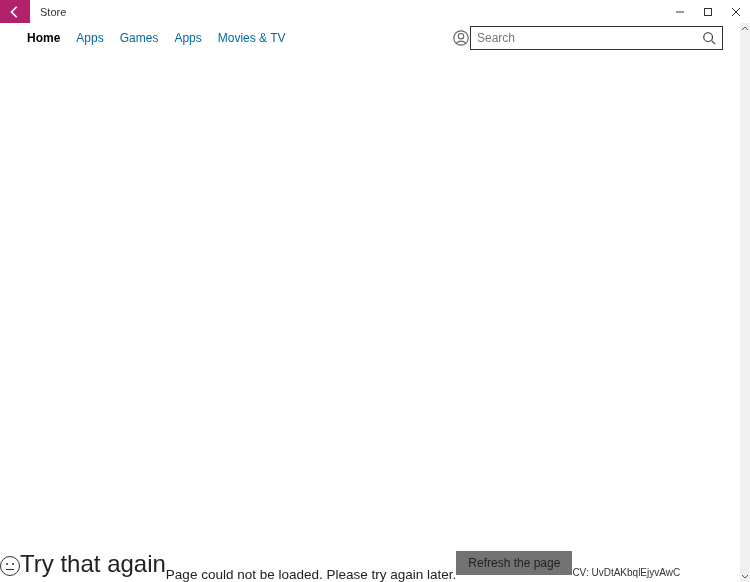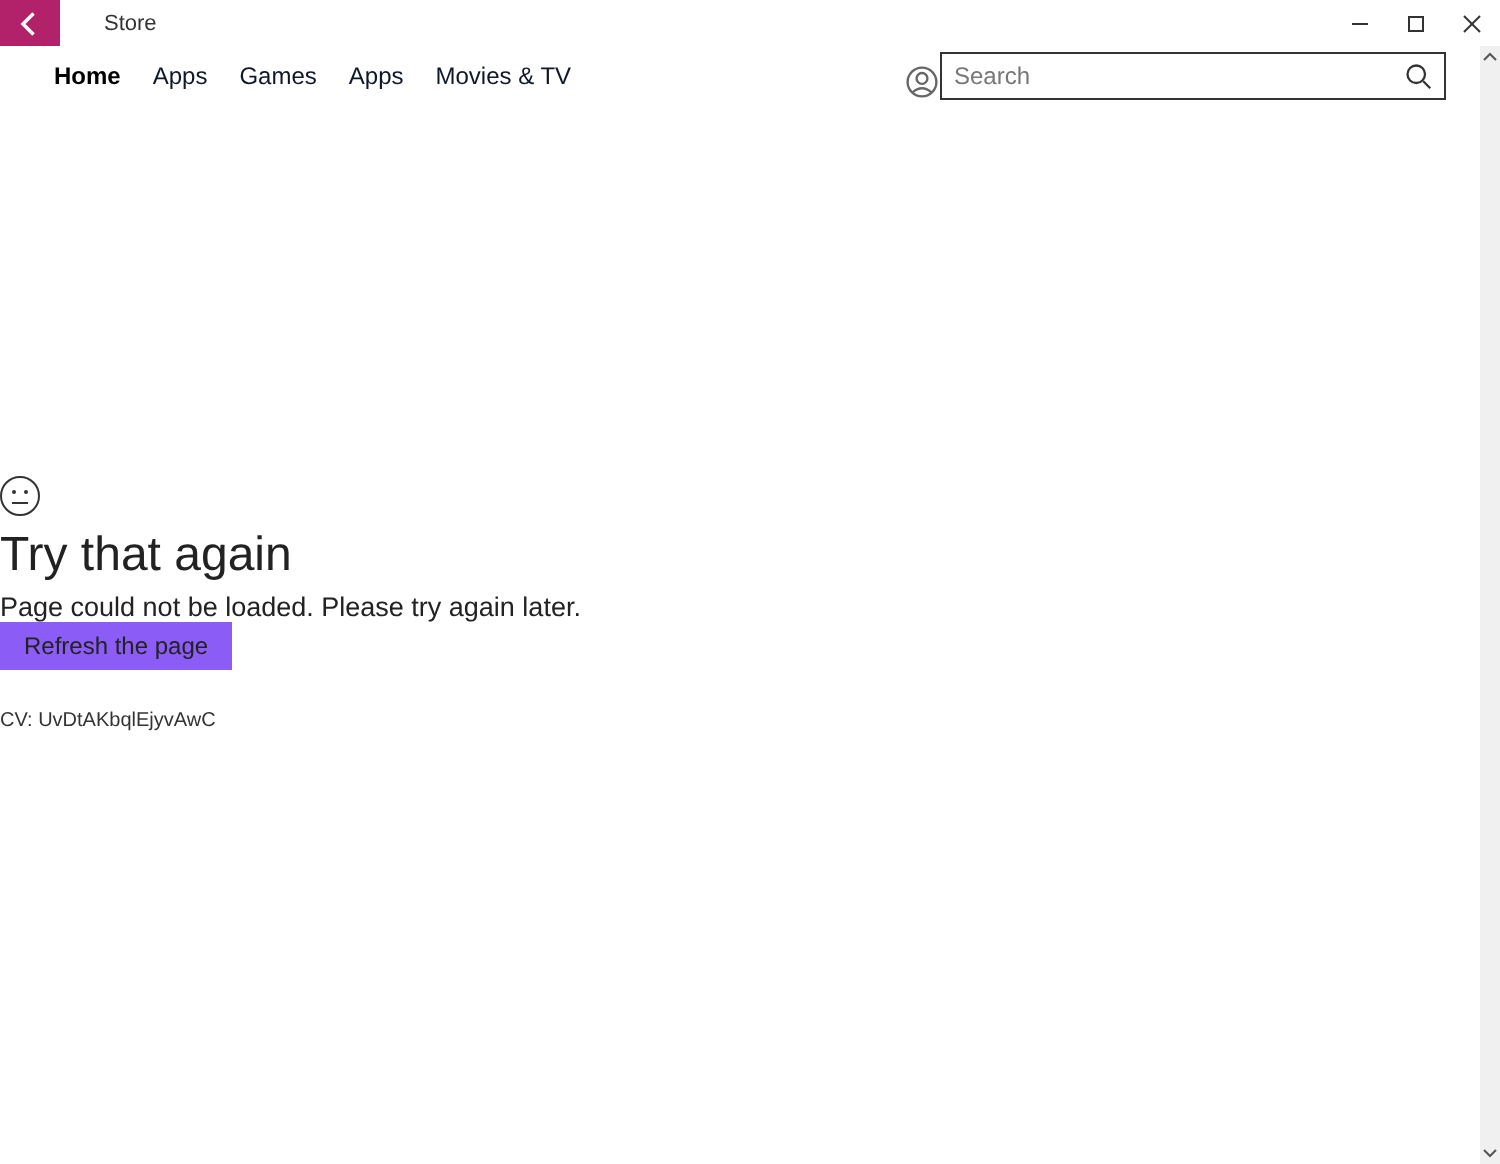--- a/index.html
+++ b/index.html
@@ -20,21 +20,21 @@
     .back-btn {
       width: 30px;
       background: #b1226a;
       color: #fff;
       display: flex;
       align-items: center;
       justify-content: center;
     }
     .back-btn svg { width: 14px; height: 14px; }
     .app-title {
-      padding: 0 22px;
+      padding: 0 10px;
       display: flex;
       align-items: center;
       font-size: 11px;
       color: #333;
       flex: 1;
     }
     .win-controls {
       display: flex;
       align-items: stretch;
     }
@@ -49,28 +49,28 @@
     .nav {
       height: 30px;
       display: flex;
       align-items: center;
       padding: 0 27px;
       gap: 16px;
       position: relative;
     }
     .nav-item {
       font-size: 12px;
-      color: #0f172a;
+      color: #0369a1;
       cursor: pointer;
     }
     .nav-item.active { color: #000; font-weight: 600; }
     .nav-right {
       margin-left: auto;
       display: flex;
-      align-items: flex-end;
+      align-items: center;
     }
     .user-icon {
       width: 18px; height: 18px;
       color: #666;
       display:flex; align-items:center; justify-content:center;
     }
     .search-box {
       border: 1px solid #333;
       height: 24px;
       width: 253px;
@@ -87,22 +87,22 @@
       color: #666;
       background: transparent;
     }
     .search-input::placeholder { color: #777; }
     .search-icon { width: 14px; height: 14px; color: #333; }
     .content {
       position: absolute;
       top: 53px;
       left: 0; right: 10px; bottom: 0;
       display: flex;
-      flex-direction: column;
-      align-items: flex-start;
+      flex-direction: row;
+      align-items: flex-end;
       padding-top: 185px;
     }
     .face-icon {
       width: 20px; height: 20px;
       border: 1.5px solid #333;
       border-radius: 50%;
       position: relative;
       margin-bottom: 6px;
     }
     .face-icon .eye {
@@ -111,27 +111,27 @@
     }
     .face-icon .eye.l { left: 5px; }
     .face-icon .eye.r { right: 5px; }
     .face-icon .mouth {
       width: 8px; height: 1.5px; background: #333;
       position: absolute; bottom: 5px; left: 50%; transform: translateX(-50%);
     }
     .err-title { font-size: 24px; font-weight: 300; color: #222; margin-bottom: 4px; }
     .err-msg { font-size: 13.5px; color: #222; }
     .refresh-btn {
-      background: #8b5cf6;
+      background: #737373;
       border: none;
       padding: 5px 12px;
       font-size: 12px;
       color: #222;
       cursor: pointer;
-      margin-bottom: 20px;
+      margin-bottom: 7px;
     }
     .err-detail { font-size: 10px; color: #333; margin-bottom: 4px; }
     .scrollbar {
       position: absolute;
       right: 0; top: 23px; bottom: 0;
       width: 10px;
       background: #f0f0f0;
     }
     .scrollbar-arrow {
       height: 12px;

